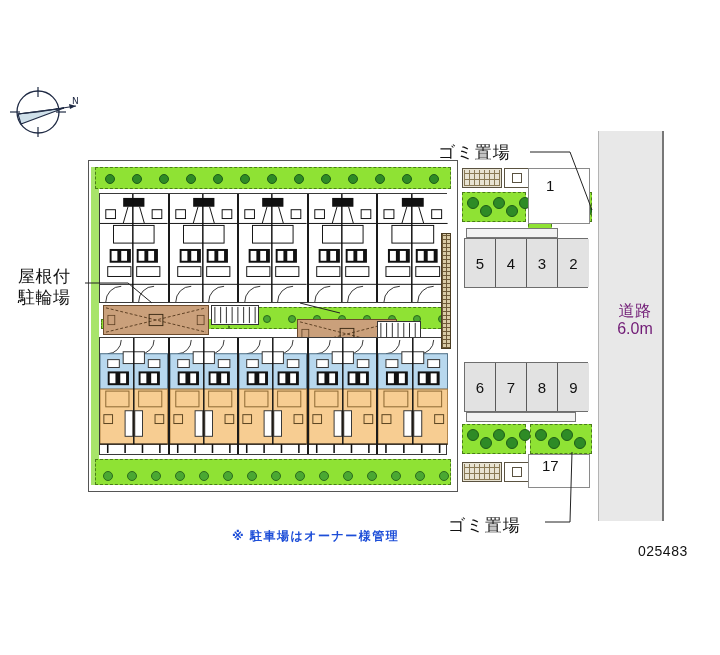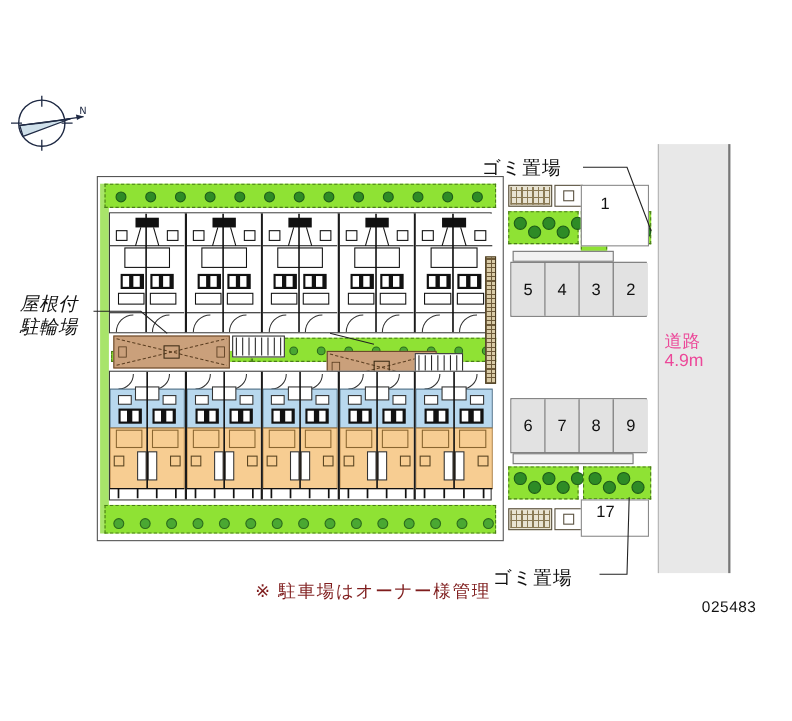--- a/index.html
+++ b/index.html
@@ -22,22 +22,22 @@
   
   .road {
     position: absolute;
     left: 598px; top: 131px; width: 66px; height: 390px;
     background: #e8e8e8;
     border-left: 1px solid #b4b4b4;
     border-right: 2px solid #777;
   }
   .road-label {
     position: absolute; left: 604px; top: 302px;
-    width: 62px; text-align: left;
-    font-size: 16px; color: #ec4899; line-height: 1.15;
+    width: 62px; text-align: center;
+    font-size: 16px; color: #701a75; line-height: 1.15;
     letter-spacing: 0.5px;
   }
   .road-label .l2 { font-size: 16px; letter-spacing: 0px; }
 
   
   .site {
     position: absolute;
     left: 88px; top: 160px; width: 370px; height: 332px;
     background: #ffffff;
     border: 1px solid #555;
@@ -119,24 +119,24 @@
   .stall:last-child { border-right:none; }
   .stall-cap {
     position:absolute; background:#f2f2f2; border:1px solid #777;
   }
 
   
   .lbl { position:absolute; color:#111; white-space:nowrap; }
   .lbl-gomi-top  { left:438px; top:141px; font-size:17px; letter-spacing:1px; }
   .lbl-gomi-bot  { left:448px; top:514px; font-size:17px; letter-spacing:1px; }
   .lbl-yane {
-    left:18px; top:266px; font-size:17px; line-height:1.25; letter-spacing:0.5px;font-style:italic;
+    left:18px; top:266px; font-size:17px; line-height:1.25; letter-spacing:0.5px;
   }
   .lbl-note {
-    left:232px; top:528px; font-size:16px; letter-spacing:1.5px; color:#7f1d1d;
+    left:232px; top:528px; font-size:12px; letter-spacing:1.5px; color:#1d4ed8;font-weight:bold;
   }
   .lbl-code {
     left:638px; top:543px; font-size:14px; color:#111; letter-spacing:0.5px;
   }
   .pnum {
     position:absolute; font-size:15px; color:#111;
   }
 
   
   .bin {
@@ -166,21 +166,21 @@
       <polygon points="10,30 56,24 30,28" fill="#e8f1f6" stroke="#1f2a44" stroke-width="0.9"></polygon>
       <line x1="48" y1="25" x2="68" y2="22" stroke="#1f2a44" stroke-width="1.2"></line>
       <polygon points="68,22 61,20 62,25" fill="#1f2a44"></polygon>
       <text x="64" y="20" font-size="9" fill="#1f2a44" font-family="DejaVu Sans, sans-serif">N</text>
     </svg>
   </div>
 
   <div class="road"></div>
   <div class="road-label">
     <div>道路</div>
-    <div class="l2">4.9m</div>
+    <div class="l2">6.0m</div>
   </div>
 
   <div class="site">
 
     <div class="green-strip green-left"></div>
     <div class="green-strip green-top" id="gtop">
         <div class="tree" style="left: 9px; top: 6px; width: 10px; height: 10px;"></div>
         <div class="tree" style="left: 36px; top: 6px; width: 10px; height: 10px;"></div>
         <div class="tree" style="left: 63px; top: 6px; width: 10px; height: 10px;"></div>
         <div class="tree" style="left: 90px; top: 6px; width: 10px; height: 10px;"></div>

